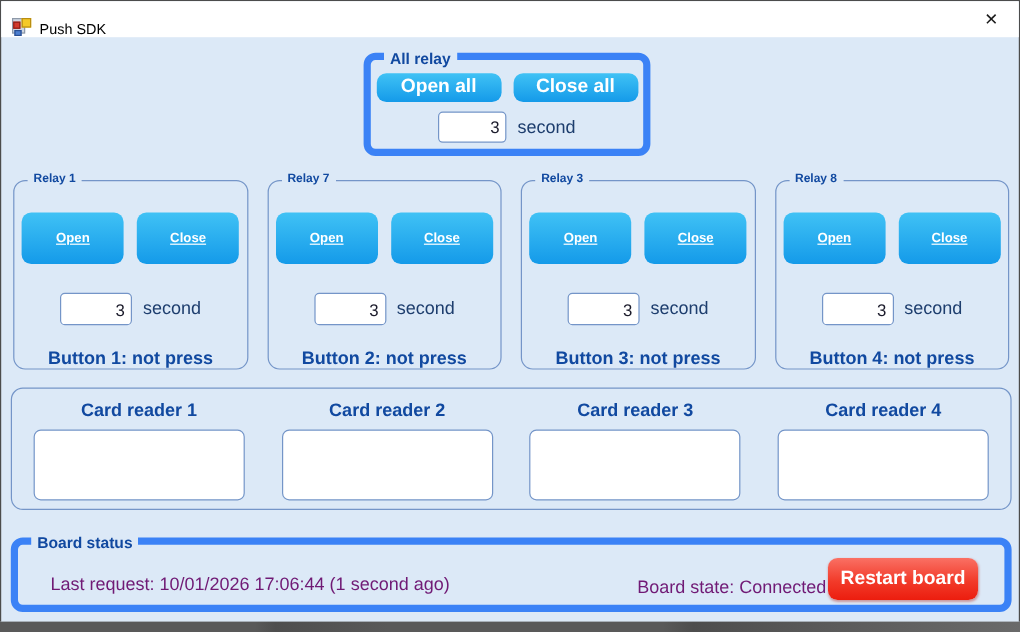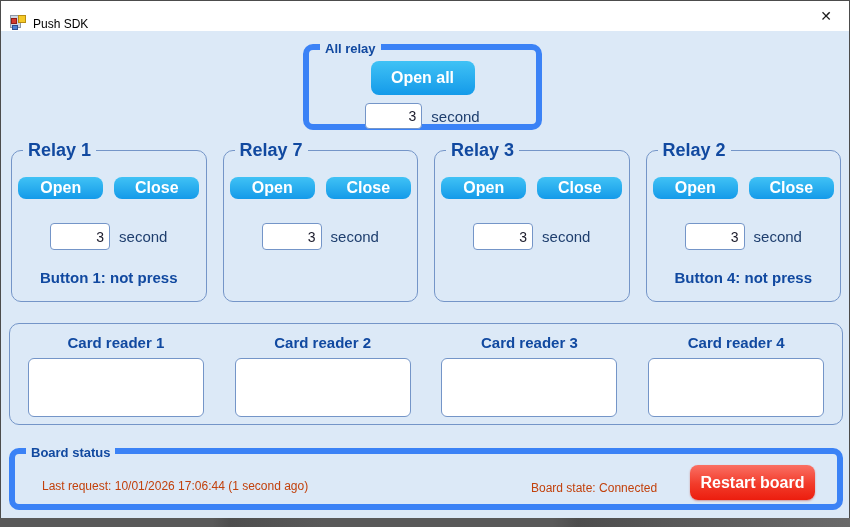--- a/index.html
+++ b/index.html
@@ -52,40 +52,40 @@
   .all-relay .btn-row { display:flex; justify-content:center; gap:10px; margin-top:11px; }
 
   
   .btn-blue {
     border:none; border-radius:8px; color:#fff; font-weight:bold;
     font-family:"Liberation Sans","DejaVu Sans",sans-serif;
     background:linear-gradient(180deg,#40c2f5 0%,#169dea 60%,#149ae9 100%);
     background:linear-gradient(180deg,#40c2f5,#149ae9);
     cursor:pointer;
   }
-  .btn-big { width:104px; height:34px; font-size:16px; }
-  .btn-small { width:85px; height:22px; font-size:16px; }
+  .btn-big { width:104px; height:24px; font-size:16px; }
+  .btn-small { width:85px; height:43px; font-size:11px;text-decoration:underline; }
 
   .sec-row { display:flex; justify-content:center; align-items:center; margin-top:8px; }
   .sec-input {
     width:57px; height:26px; border:1px solid #7495c8; border-radius:4px;
     background:#fff; text-align:right; padding-right:5px;
     font-size:14px; color:#1b1b2b; font-family:"Liberation Sans","DejaVu Sans",sans-serif;
   }
   .sec-label { margin-left:9px; font-size:15px; color:#1e3e6e; }
 
   
   .relay-row {
     position:absolute; left:10px; top:119px; width:830px; height:152px;
     display:grid; grid-template-columns:repeat(4,1fr); gap:16px;
   }
   .relay-group { position:relative; border:1px solid #7495c8; border-radius:10px; }
   .relay-group > .caption {
     position:absolute; top:-9px; left:11px; padding:0 5px;
-    background:#dce9f7; font-size:18px; font-weight:bold; color:#1149a0; line-height:16px;
+    background:#dce9f7; font-size:10px; font-weight:bold; color:#1149a0; line-height:16px;
   }
   .relay-group .btn-row { display:flex; justify-content:center; gap:11px; margin-top:26px; }
   .relay-group .sec-row { margin-top:24px; }
   .relay-group .sec-input { width:60px; height:27px; }
   .btn-status {
     margin-top:19px; text-align:center; font-size:15px; font-weight:bold; color:#1149a0;
   }
 
   
   .card-panel {
@@ -98,21 +98,21 @@
   .card-caption { font-size:15px; font-weight:bold; color:#1149a0; margin-top:2px; }
   .card-box {
     width:176px; height:59px; margin:7px auto 0 auto; display:block;
     border:1px solid #7495c8; border-radius:6px; background:#fff; resize:none;
     font-family:"Liberation Sans","DejaVu Sans",sans-serif; font-size:13px; padding:3px 5px;
     outline:none;
   }
 
   
   .board-status { left:8px; top:417px; width:834px; height:62px; }
-  .green-text { position:absolute; font-size:12px; color:#c2410c; white-space:nowrap; }
+  .green-text { position:absolute; font-size:15px; color:#701a75; white-space:nowrap; }
   .last-request { left:27px; top:25px; }
   .board-state { left:472px; top:27px;margin-left:44px; }
   .btn-red {
     position:absolute; right:22px; top:11px; width:125px; height:35px;
     border:none; border-radius:8px; color:#fff; font-weight:bold; font-size:16px;
     font-family:"Liberation Sans","DejaVu Sans",sans-serif;
     background:linear-gradient(180deg,#fa7064 0%,#f23b2a 55%,#ec1d0e 100%);
     box-shadow:0 1px 2px rgba(180,30,20,0.4);
     cursor:pointer;
   }
@@ -137,20 +137,21 @@
         <span>✕</span>
       </div>
     </div>
 
     <div class="client">
 
       <div class="group all-relay">
         <span class="caption">All relay</span>
         <div class="btn-row">
           <button class="btn-blue btn-big">Open all</button>
+          <button class="btn-blue btn-big">Close all</button>
         </div>
         <div class="sec-row">
           <input class="sec-input" value="3" style="">
           <span class="sec-label">second</span>
         </div>
       </div>
 
       <div class="relay-row">
 
         <div class="relay-group">
@@ -169,36 +170,38 @@
         <div class="relay-group">
           <span class="caption">Relay 7</span>
           <div class="btn-row">
             <button class="btn-blue btn-small">Open</button>
             <button class="btn-blue btn-small">Close</button>
           </div>
           <div class="sec-row">
             <input class="sec-input" value="3" style="">
             <span class="sec-label">second</span>
           </div>
+          <div class="btn-status">Button 2: not press</div>
         </div>
 
         <div class="relay-group">
           <span class="caption">Relay 3</span>
           <div class="btn-row">
             <button class="btn-blue btn-small">Open</button>
             <button class="btn-blue btn-small">Close</button>
           </div>
           <div class="sec-row">
             <input class="sec-input" value="3" style="">
             <span class="sec-label">second</span>
           </div>
-        </div>
-
-        <div class="relay-group">
-          <span class="caption">Relay 2</span>
+          <div class="btn-status">Button 3: not press</div>
+        </div>
+
+        <div class="relay-group">
+          <span class="caption">Relay 8</span>
           <div class="btn-row">
             <button class="btn-blue btn-small">Open</button>
             <button class="btn-blue btn-small">Close</button>
           </div>
           <div class="sec-row">
             <input class="sec-input" value="3" style="">
             <span class="sec-label">second</span>
           </div>
           <div class="btn-status">Button 4: not press</div>
         </div>

